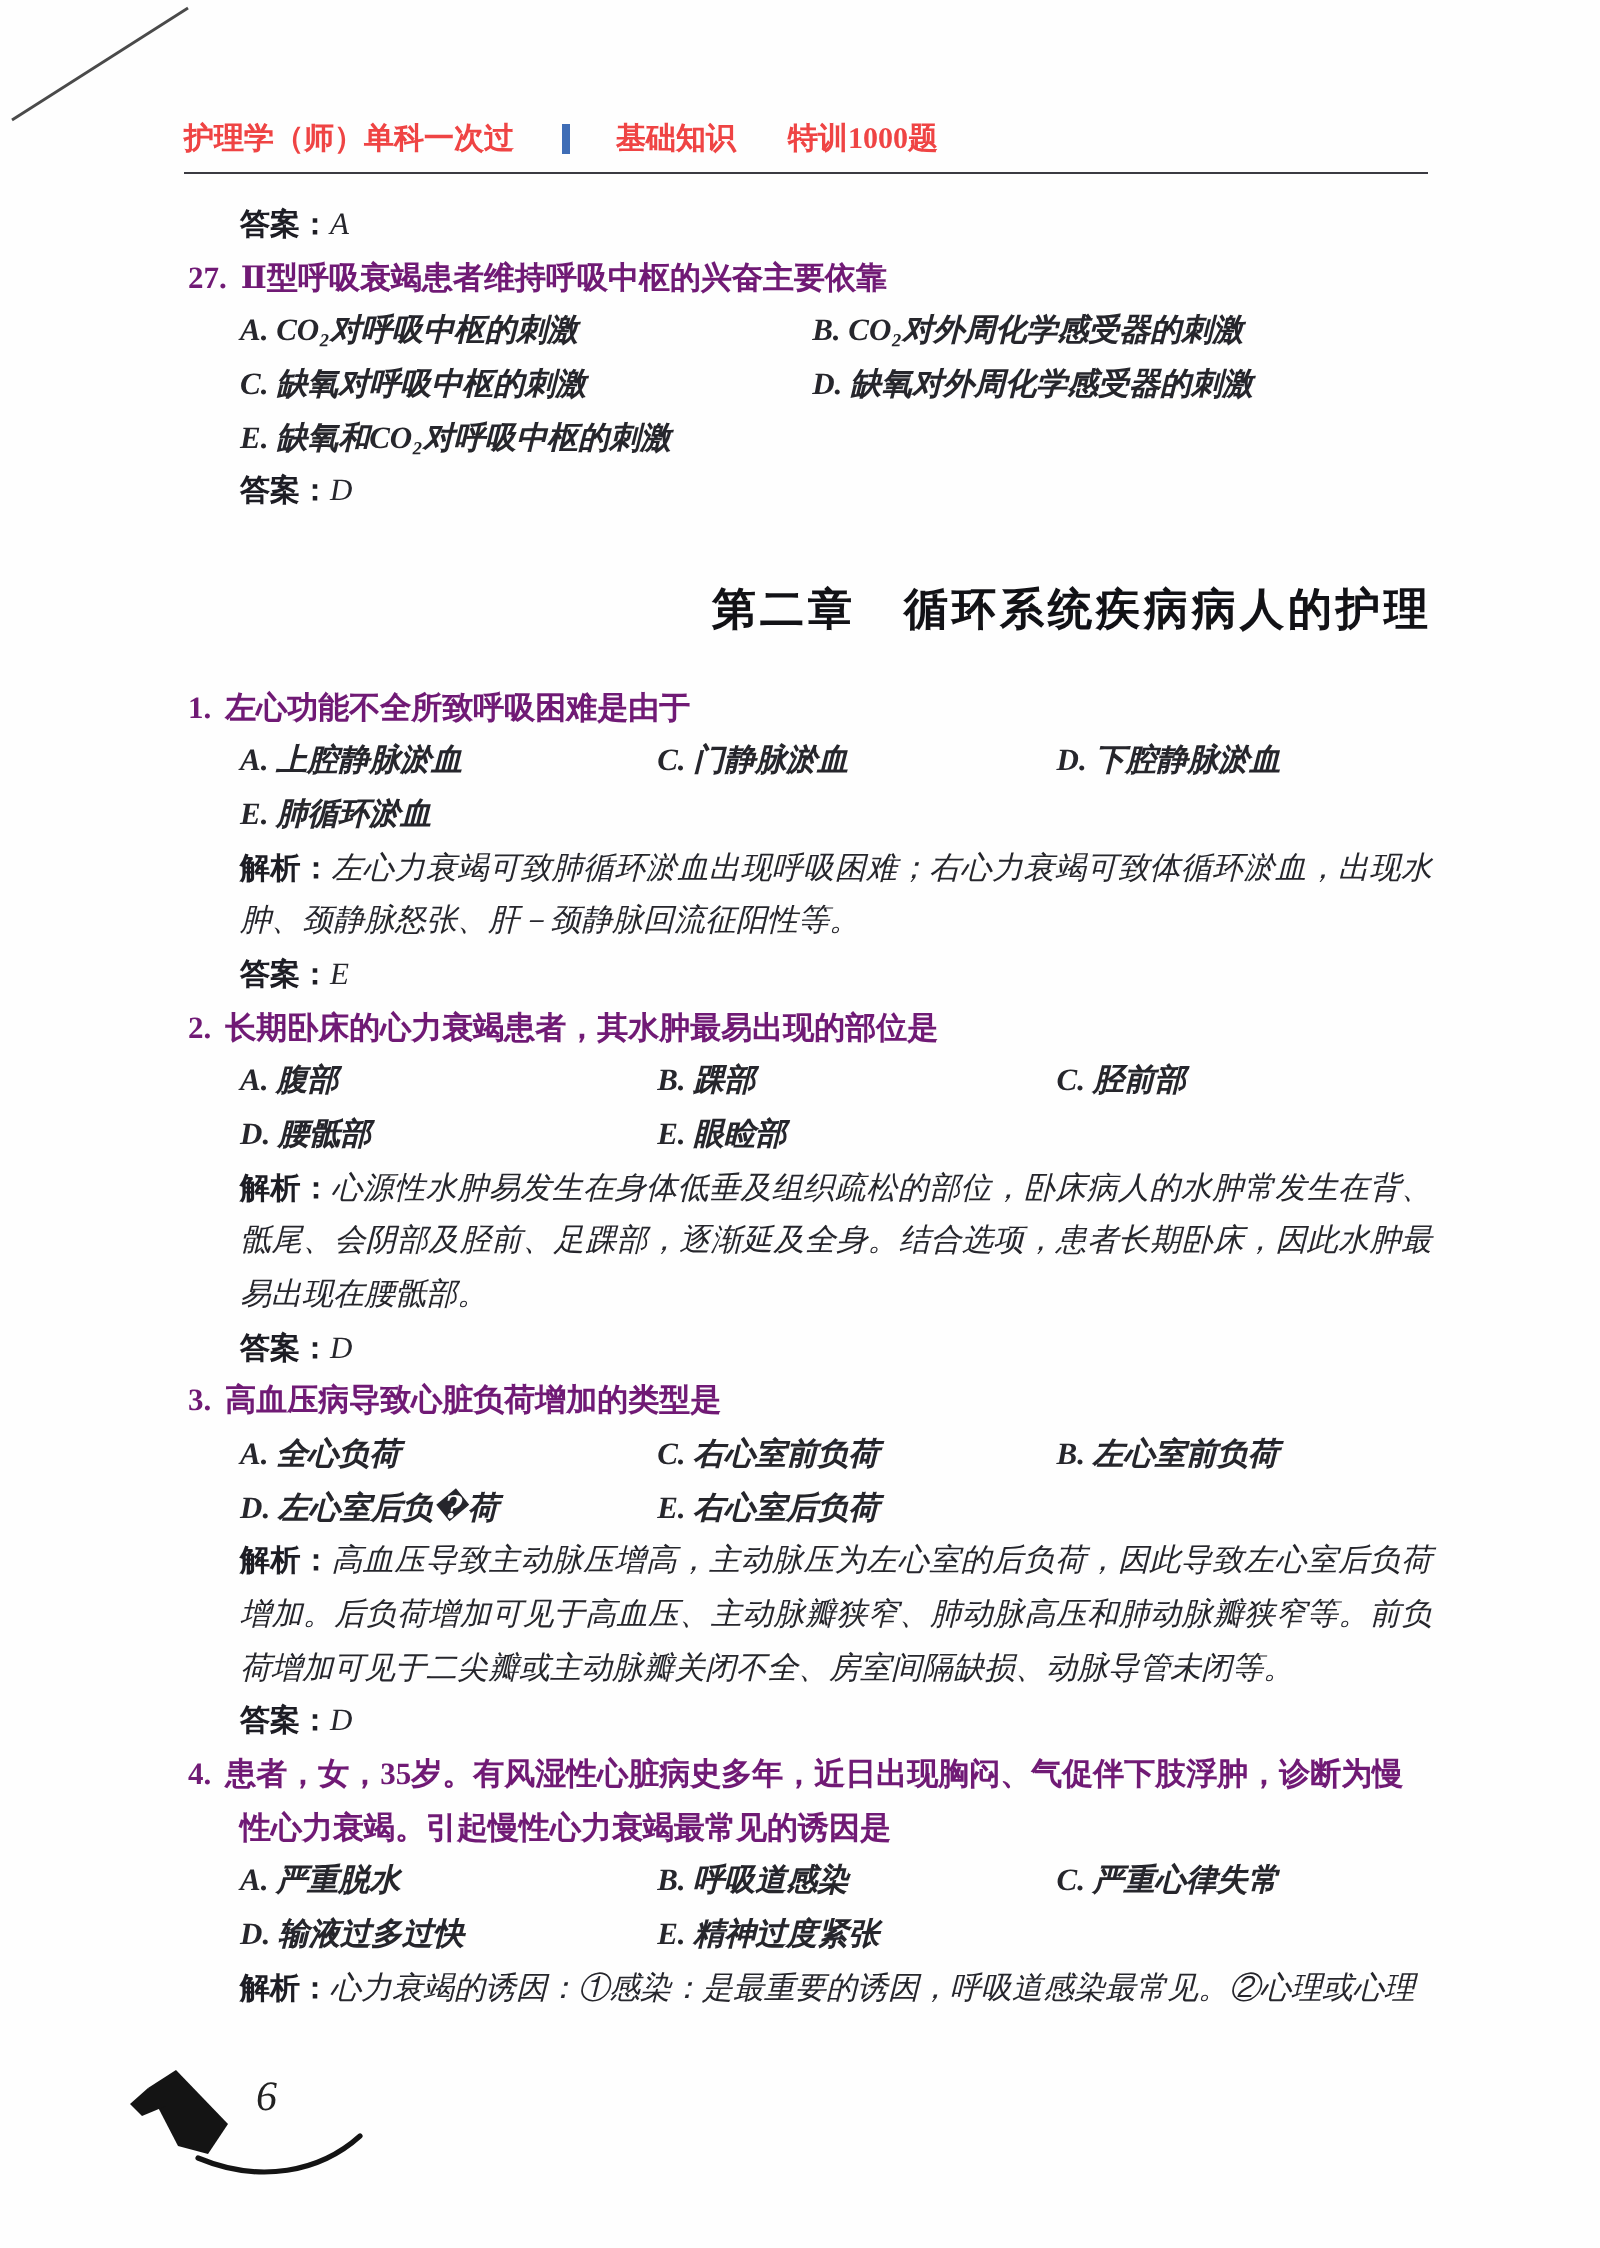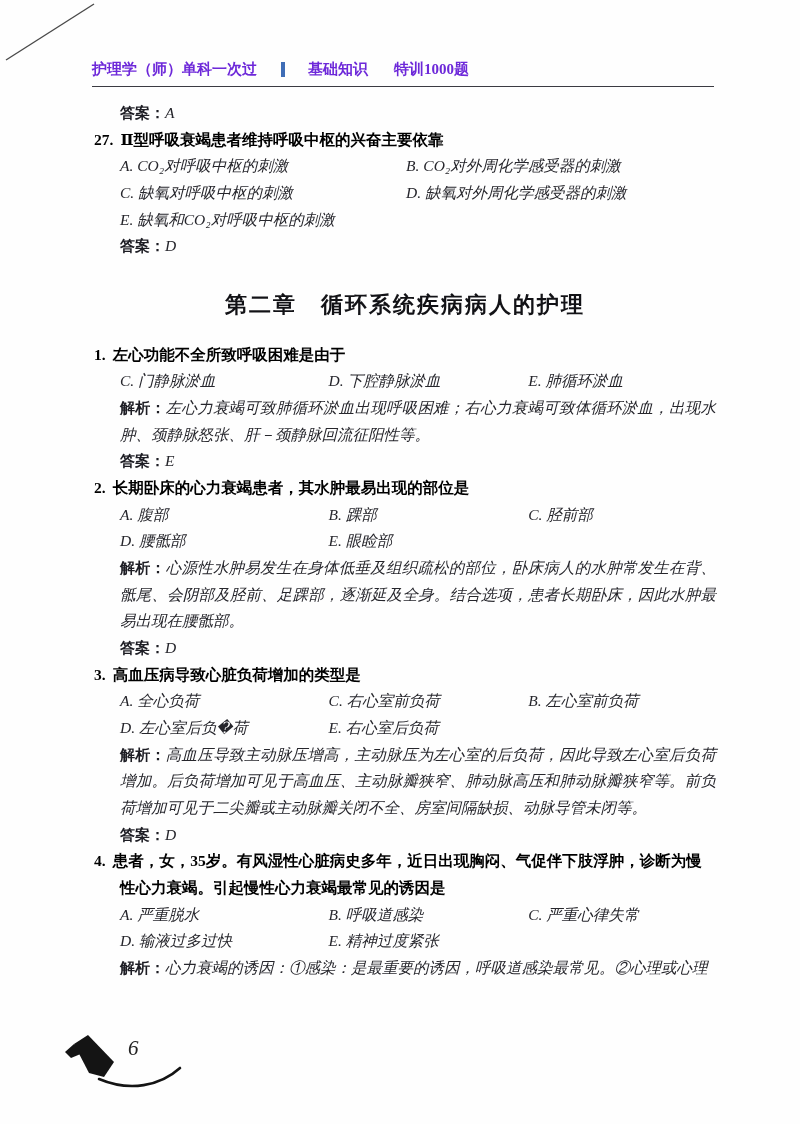--- a/index.html
+++ b/index.html
@@ -10,41 +10,41 @@
   }
   
   .corner{position:absolute;top:0;left:0;pointer-events:none;}
 
   
   .page-header{
     margin:60px 86px 0 92px;
     border-bottom:1.6px solid #3b3b42;
     padding-bottom:7px;
   }
-  .header-row{display:flex;align-items:center;font-size:15px;font-weight:700;color:#6d28d9;gap:14px;}
+  .header-row{display:flex;align-items:center;font-size:15px;font-weight:700;color:#ef4444;gap:14px;}
   .hbar{display:inline-block;width:4px;height:15px;background:#3f6db6;margin:0 9px 0 10px;flex:0 0 auto;}
   .ht-right{margin-left:12px;}
 
   
   .content{margin:13px 84px 0 94px;font-size:15.5px;line-height:1.72;}
   .content p{margin:0;}
-  .stem{font-weight:700;padding-left:26px;text-indent:-26px;margin-top:9px;color:#000000;}
+  .stem{font-weight:700;padding-left:26px;text-indent:-26px;margin-top:9px;color:#701a75;}
   .qnum{margin-right:7px;}
   .opts{margin-left:26px;display:grid;}
   .cols2{grid-template-columns:48% 52%;}
   .cols3{grid-template-columns:35% 33.5% 31.5%;}
-  .opt{font-style:italic;white-space:nowrap;}
+  .opt{font-style:italic;white-space:nowrap;font-weight:bold;}
   .analysis{padding-left:26px;text-align:justify;}
   .an{font-style:italic;}
   .lbl{font-style:normal;font-weight:700;font-family:"Liberation Sans","DejaVu Sans",sans-serif;font-size:15px;color:#1d1d24;}
   .ans-line{padding-left:26px;}
   .ans-val{font-style:italic;}
 
   .chapter{
-    text-align:center;font-size:22px;font-weight:700;color:#121216;
+    text-align:right;font-size:22px;font-weight:700;color:#121216;
     margin:26px 0 18px;letter-spacing:2px;
     font-family:"Liberation Serif","DejaVu Serif",serif;
   }
 
   
   .footer-area{position:absolute;left:52px;top:1024px;width:220px;height:90px;}
   .pen-svg{position:absolute;left:0;top:0;}
   .pagenum{
     position:absolute;left:76px;top:12px;
     font-size:21px;color:#222;font-style:italic;
@@ -90,20 +90,21 @@
       </p>
     </section>
 
     <h2 class="chapter">第二章　循环系统疾病病人的护理</h2>
 
     <section>
       <p class="stem">
         <span class="qnum">1.</span><span>左心功能不全所致呼吸困难是由于</span>
       </p>
       <div class="opts cols3">
+        <span class="opt">A. 上腔静脉淤血</span>
         <span class="opt">C. 门静脉淤血</span>
         <span class="opt">D. 下腔静脉淤血</span>
         <span class="opt">E. 肺循环淤血</span>
       </div>
       <p class="analysis">
         <b class="lbl">解析：</b><span class="an">左心力衰竭可致肺循环淤血出现呼吸困难；右心力衰竭可致体循环淤血，出现水肿、颈静脉怒张、肝－颈静脉回流征阳性等。</span>
       </p>
       <p class="ans-line">
         <b class="lbl">答案：</b><span class="ans-val">E</span>
       </p>

